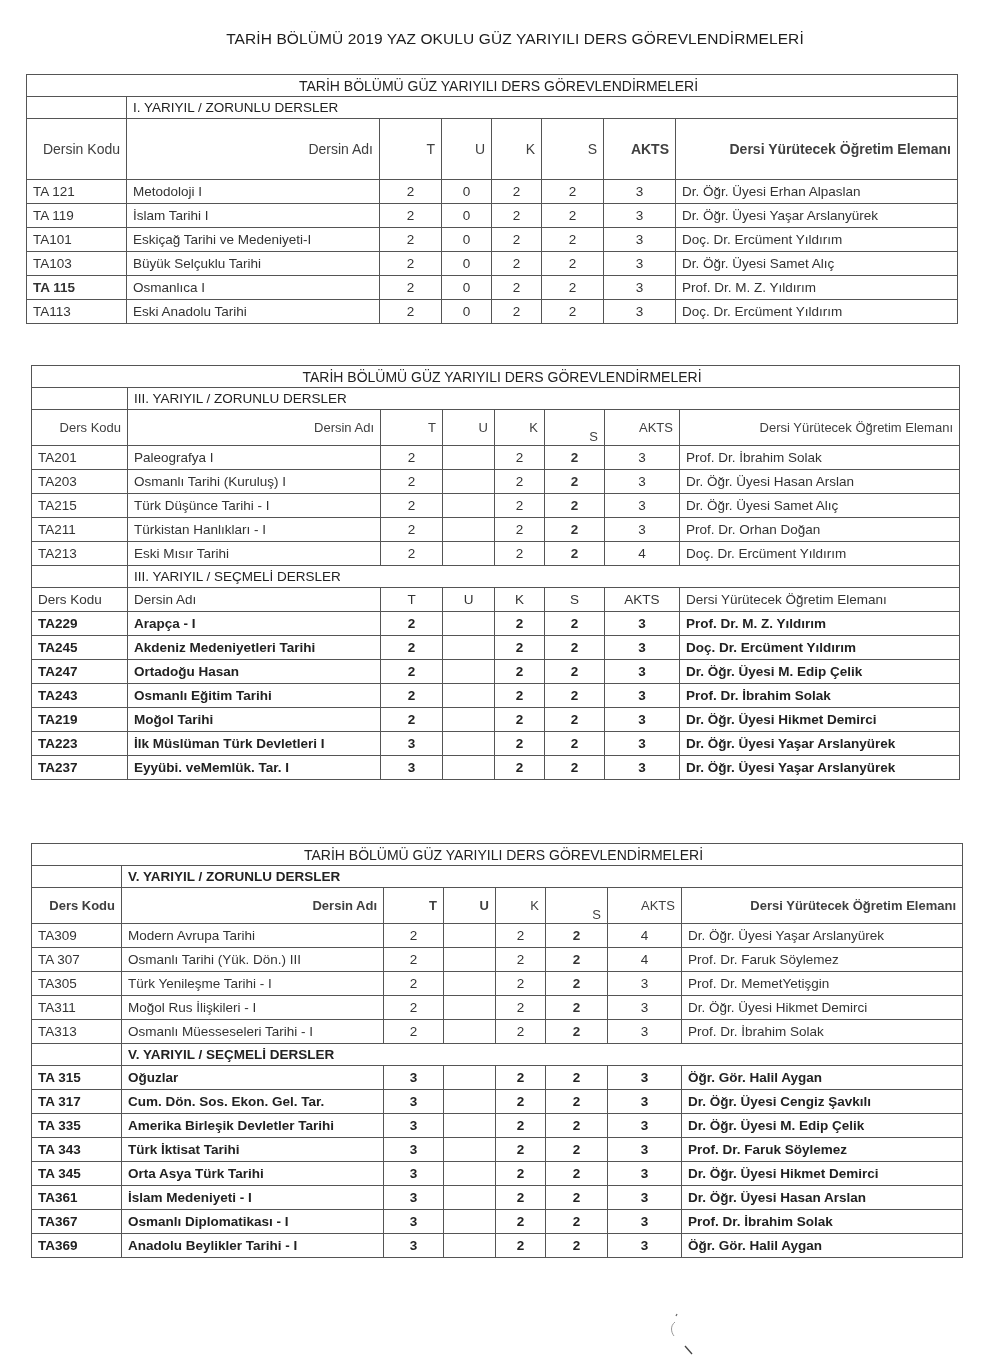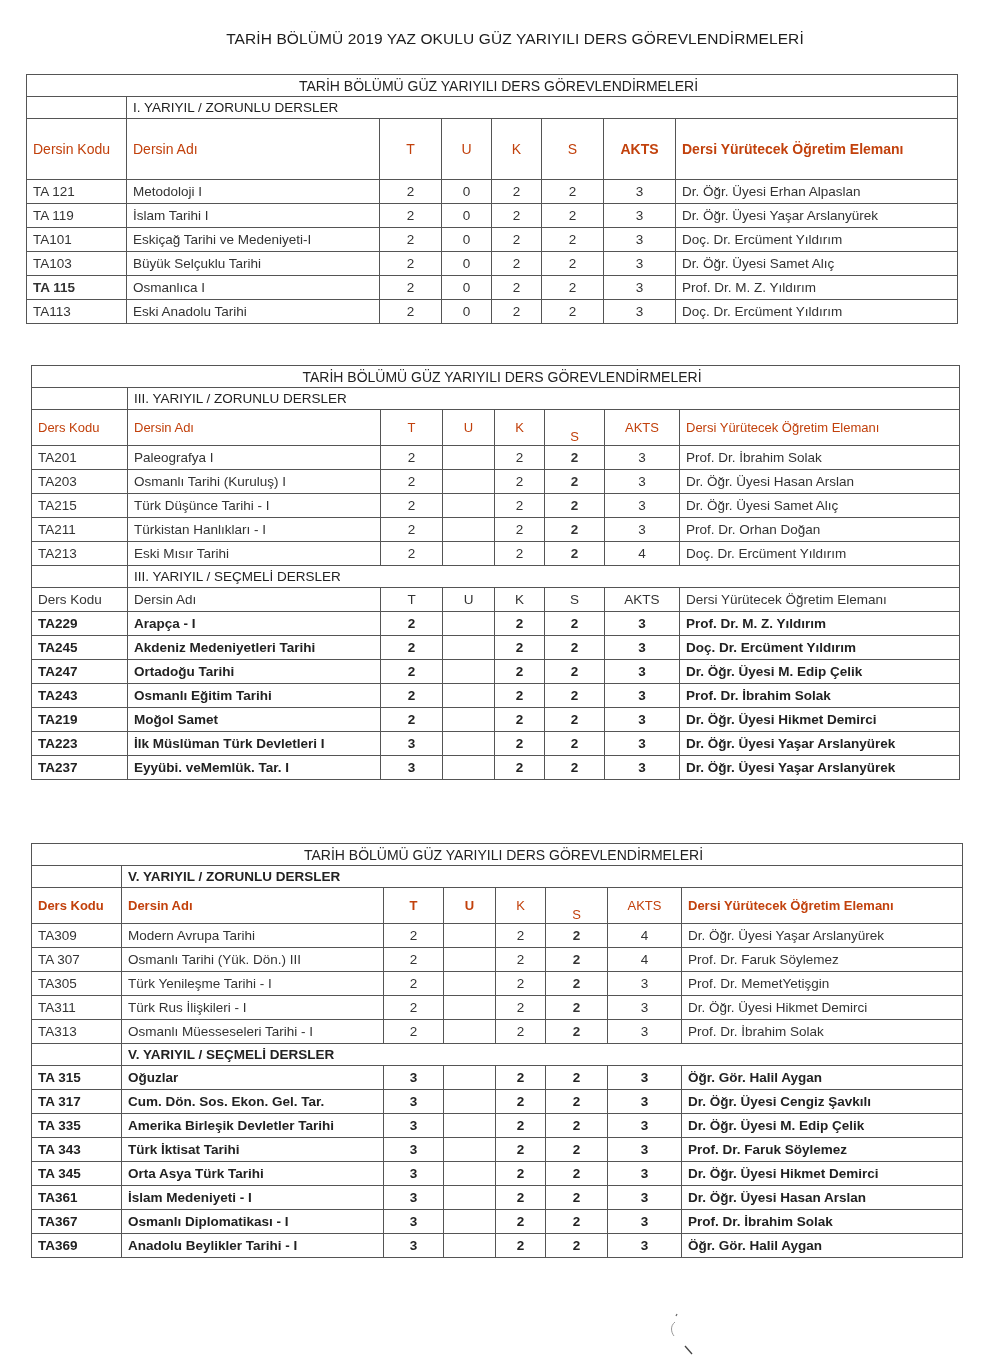--- a/index.html
+++ b/index.html
@@ -14,21 +14,21 @@
   table.sched {
     position: absolute; border-collapse: collapse; table-layout: fixed;
     font-size: 13.5px; color: #333;
   }
   table.sched td {
     border: 1px solid #555; padding: 0 6px; height: 23px; white-space: nowrap; overflow: hidden;
   }
   table.sched td.c { text-align: center; }
   table.sched tr.banner td { text-align: center; font-size: 14px; color: #222; height: 21px; padding-left: 19px; }
   table.sched tr.section td { font-size: 13.5px; color: #222; height: 21px; margin-left: 48px; }
-  table.sched tr.hdr td { font-size: 13px; color: #c2410c; }
+  table.sched tr.hdr td { font-size: 13px; color: #404040; text-align: right; }
   table.sched tr.hdr td.s-low { vertical-align: bottom; padding-bottom: 1px; }
   .bold { font-weight: bold; }
   tr.boldrow td { font-weight: bold; color: #222; }
   #t1 { top: 74px; left: 26px; width: 932px; }
   #t2 { top: 365px; left: 31px; width: 929px; }
   #t3 { top: 843px; left: 31px; width: 932px; }
   #t1 tr.hdr td { height: 60px; font-size: 14px; }
   #t2 tr.hdr td, #t3 tr.hdr td { height: 34px; }
   .mark {
     position: absolute; left: 665px; top: 1312px; width: 40px; height: 45px;
@@ -247,41 +247,41 @@
         <td>Akdeniz Medeniyetleri Tarihi</td>
         <td class="c">2</td>
         <td class="c"></td>
         <td class="c">2</td>
         <td class="c">2</td>
         <td class="c">3</td>
         <td>Doç. Dr. Ercüment Yıldırım</td>
       </tr>
       <tr class="boldrow">
         <td>TA247</td>
-        <td>Ortadoğu Tarihi</td>
+        <td>Ortadoğu Hasan</td>
         <td class="c">2</td>
         <td class="c"></td>
         <td class="c">2</td>
         <td class="c">2</td>
         <td class="c">3</td>
         <td>Dr. Öğr. Üyesi M. Edip Çelik</td>
       </tr>
       <tr class="boldrow">
         <td>TA243</td>
         <td>Osmanlı Eğitim Tarihi</td>
         <td class="c">2</td>
         <td class="c"></td>
         <td class="c">2</td>
         <td class="c">2</td>
         <td class="c">3</td>
         <td>Prof. Dr. İbrahim Solak</td>
       </tr>
       <tr class="boldrow">
         <td>TA219</td>
-        <td>Moğol Samet</td>
+        <td>Moğol Tarihi</td>
         <td class="c">2</td>
         <td class="c"></td>
         <td class="c">2</td>
         <td class="c">2</td>
         <td class="c">3</td>
         <td>Dr. Öğr. Üyesi Hikmet Demirci</td>
       </tr>
       <tr class="boldrow">
         <td>TA223</td>
         <td>İlk Müslüman Türk Devletleri I</td>
@@ -361,21 +361,21 @@
         <td>Türk Yenileşme Tarihi - I</td>
         <td class="c">2</td>
         <td class="c"></td>
         <td class="c">2</td>
         <td class="c bold">2</td>
         <td class="c">3</td>
         <td>Prof. Dr. MemetYetişgin</td>
       </tr>
       <tr>
         <td>TA311</td>
-        <td>Türk Rus İlişkileri - I</td>
+        <td>Moğol Rus İlişkileri - I</td>
         <td class="c">2</td>
         <td class="c"></td>
         <td class="c">2</td>
         <td class="c bold">2</td>
         <td class="c">3</td>
         <td>Dr. Öğr. Üyesi Hikmet Demirci</td>
       </tr>
       <tr>
         <td>TA313</td>
         <td>Osmanlı Müesseseleri Tarihi - I</td>

